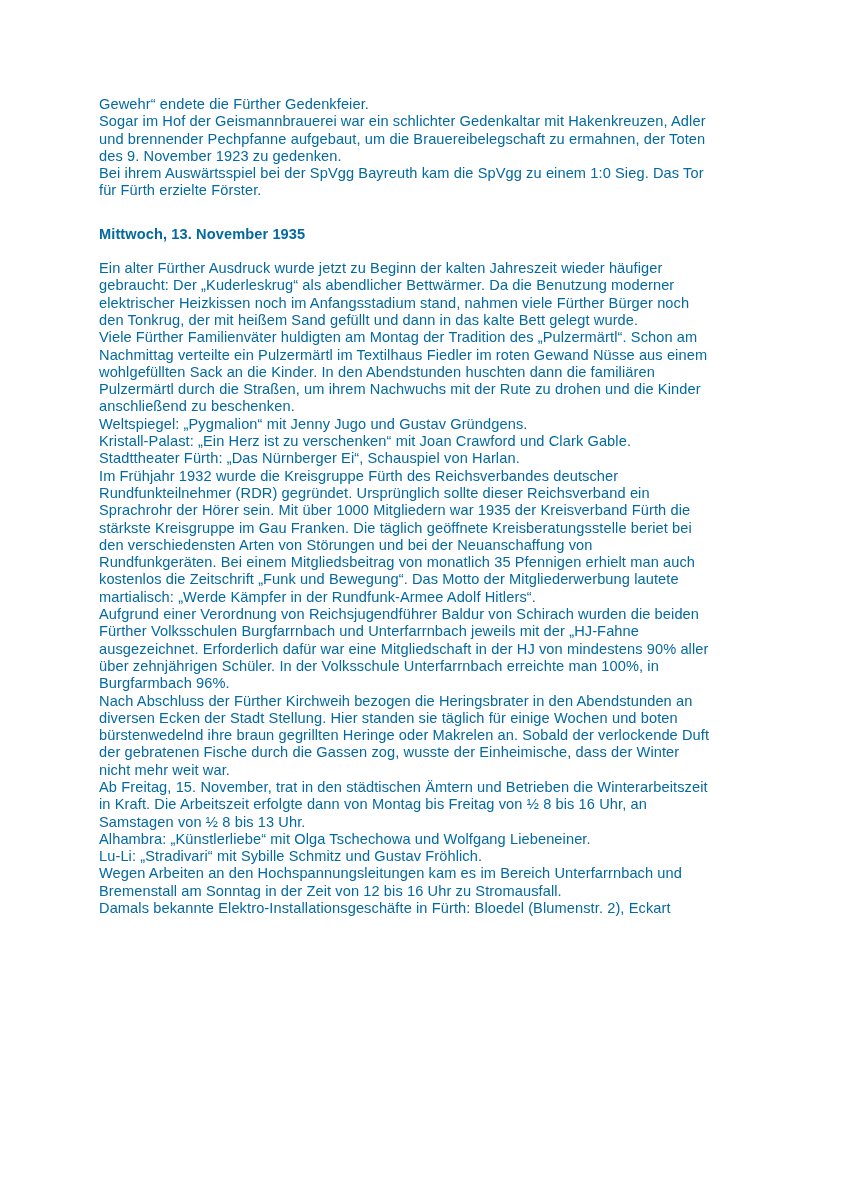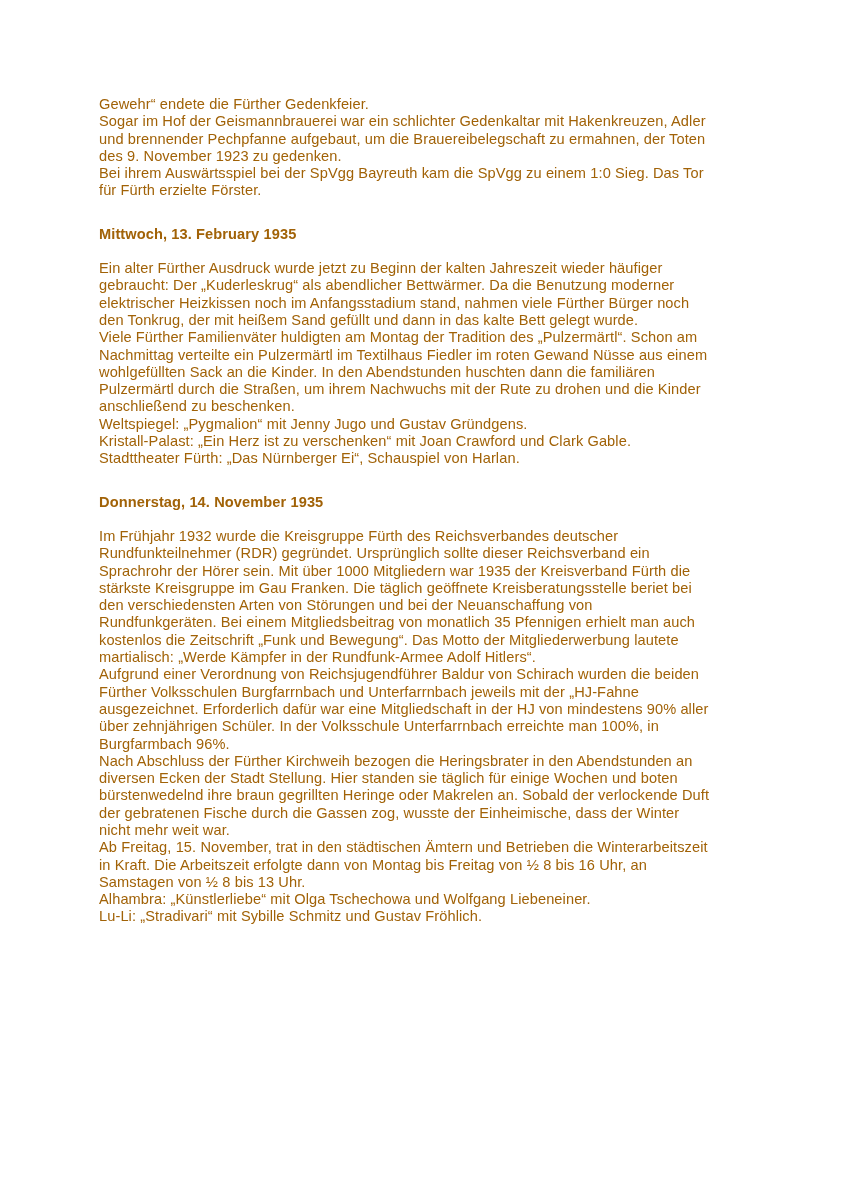--- a/index.html
+++ b/index.html
@@ -9,21 +9,21 @@
   }
   .page {
     position: relative;
     width: 836px;
     height: 1200px;
     box-sizing: border-box;
     background: #ffffff;
     padding: 96px 100px 0 99px;
     overflow: hidden;
     font-family: "Liberation Sans", "DejaVu Sans", sans-serif;
-    color: #a16207;
+    color: #0369a1;
   }
   .doc-section { margin: 0; }
   .section-heading {
     font-size: 14.6px;
     line-height: 17.3px;
     font-weight: bold;
     margin: 26px 0 17px 0;
     letter-spacing: 0.1px;
   }
   .section-body {
@@ -42,37 +42,36 @@
   <section class="doc-section">
     <p class="section-body">Gewehr“ endete die Fürther Gedenkfeier.
 Sogar im Hof der Geismannbrauerei war ein schlichter Gedenkaltar mit Hakenkreuzen, Adler
 und brennender Pechpfanne aufgebaut, um die Brauereibelegschaft zu ermahnen, der Toten
 des 9. November 1923 zu gedenken.
 Bei ihrem Auswärtsspiel bei der SpVgg Bayreuth kam die SpVgg zu einem 1:0 Sieg. Das Tor
 für Fürth erzielte Förster.</p>
   </section>
 
   <section class="doc-section">
-    <h2 class="section-heading">Mittwoch, 13. February 1935</h2>
+    <h2 class="section-heading">Mittwoch, 13. November 1935</h2>
     <p class="section-body">Ein alter Fürther Ausdruck wurde jetzt zu Beginn der kalten Jahreszeit wieder häufiger
 gebraucht: Der „Kuderleskrug“ als abendlicher Bettwärmer. Da die Benutzung moderner
 elektrischer Heizkissen noch im Anfangsstadium stand, nahmen viele Fürther Bürger noch
 den Tonkrug, der mit heißem Sand gefüllt und dann in das kalte Bett gelegt wurde.
 Viele Fürther Familienväter huldigten am Montag der Tradition des „Pulzermärtl“. Schon am
 Nachmittag verteilte ein Pulzermärtl im Textilhaus Fiedler im roten Gewand Nüsse aus einem
 wohlgefüllten Sack an die Kinder. In den Abendstunden huschten dann die familiären
 Pulzermärtl durch die Straßen, um ihrem Nachwuchs mit der Rute zu drohen und die Kinder
 anschließend zu beschenken.
 Weltspiegel: „Pygmalion“ mit Jenny Jugo und Gustav Gründgens.
 Kristall-Palast: „Ein Herz ist zu verschenken“ mit Joan Crawford und Clark Gable.
 Stadttheater Fürth: „Das Nürnberger Ei“, Schauspiel von Harlan.</p>
   </section>
 
   <section class="doc-section">
-    <h2 class="section-heading">Donnerstag, 14. November 1935</h2>
     <p class="section-body">Im Frühjahr 1932 wurde die Kreisgruppe Fürth des Reichsverbandes deutscher
 Rundfunkteilnehmer (RDR) gegründet. Ursprünglich sollte dieser Reichsverband ein
 Sprachrohr der Hörer sein. Mit über 1000 Mitgliedern war 1935 der Kreisverband Fürth die
 stärkste Kreisgruppe im Gau Franken. Die täglich geöffnete Kreisberatungsstelle beriet bei
 den verschiedensten Arten von Störungen und bei der Neuanschaffung von
 Rundfunkgeräten. Bei einem Mitgliedsbeitrag von monatlich 35 Pfennigen erhielt man auch
 kostenlos die Zeitschrift „Funk und Bewegung“. Das Motto der Mitgliederwerbung lautete
 martialisch: „Werde Kämpfer in der Rundfunk-Armee Adolf Hitlers“.
 Aufgrund einer Verordnung von Reichsjugendführer Baldur von Schirach wurden die beiden
 Fürther Volksschulen Burgfarrnbach und Unterfarrnbach jeweils mit der „HJ-Fahne
@@ -88,15 +87,18 @@
 der gebratenen Fische durch die Gassen zog, wusste der Einheimische, dass der Winter
 nicht mehr weit war.
 Ab Freitag, 15. November, trat in den städtischen Ämtern und Betrieben die Winterarbeitszeit
 in Kraft. Die Arbeitszeit erfolgte dann von Montag bis Freitag von ½ 8 bis 16 Uhr, an
 Samstagen von ½ 8 bis 13 Uhr.
 Alhambra: „Künstlerliebe“ mit Olga Tschechowa und Wolfgang Liebeneiner.
 Lu-Li: „Stradivari“ mit Sybille Schmitz und Gustav Fröhlich.</p>
   </section>
 
   <section class="doc-section">
+    <p class="section-body">Wegen Arbeiten an den Hochspannungsleitungen kam es im Bereich Unterfarrnbach und
+Bremenstall am Sonntag in der Zeit von 12 bis 16 Uhr zu Stromausfall.
+Damals bekannte Elektro-Installationsgeschäfte in Fürth: Bloedel (Blumenstr. 2), Eckart</p>
   </section>
 
 </div>
 
 </body></html>

